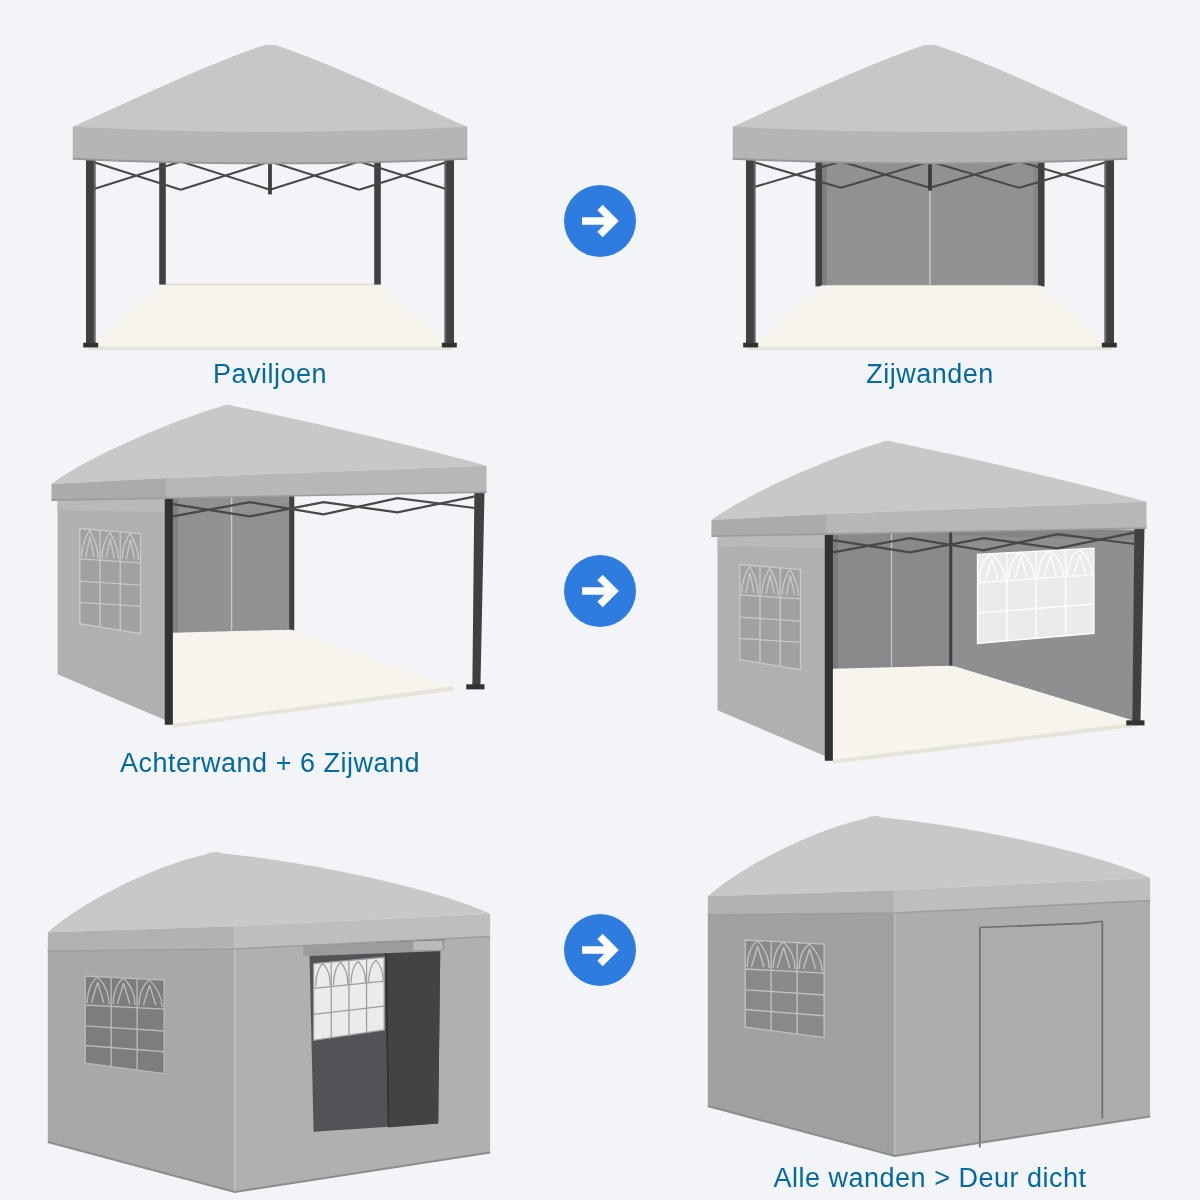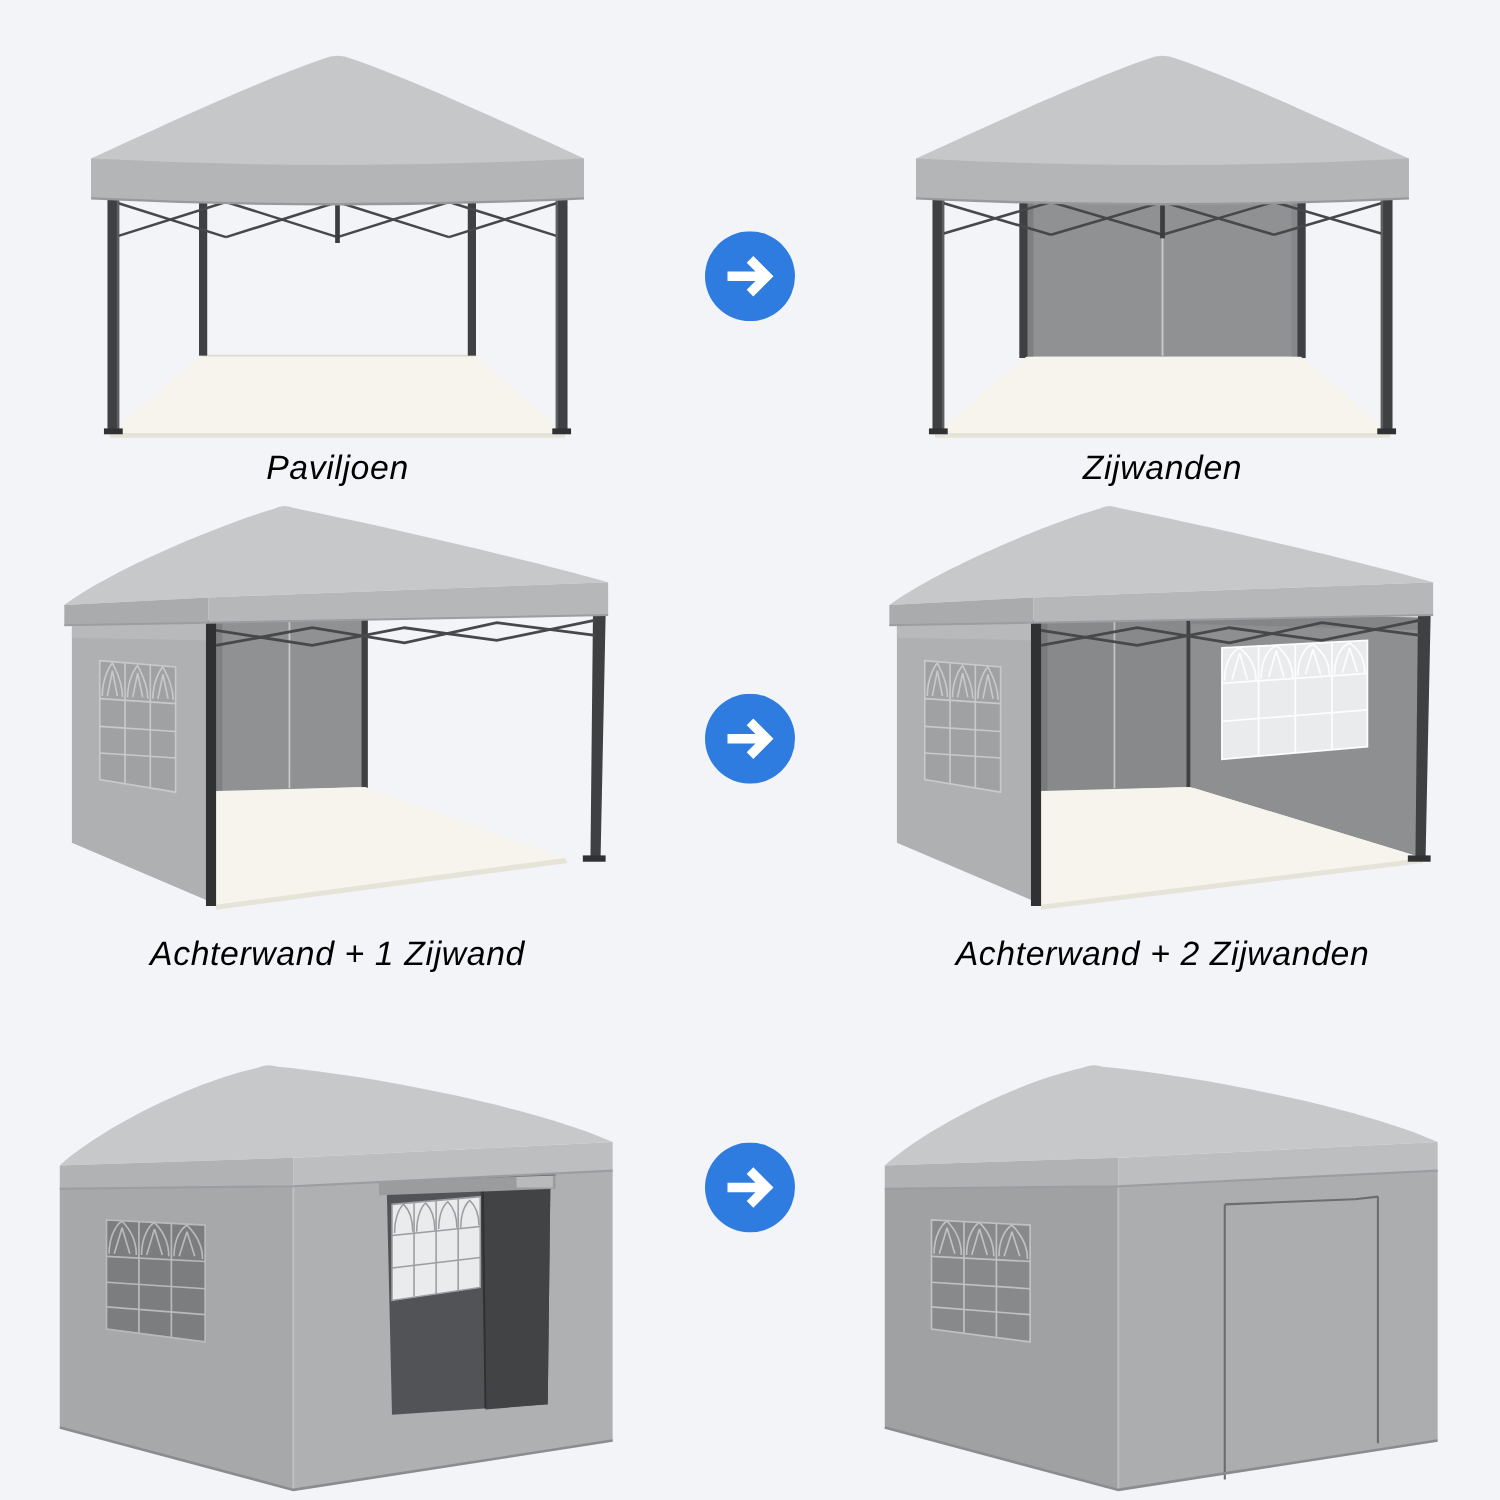--- a/index.html
+++ b/index.html
@@ -15,26 +15,25 @@
     display:grid;
     grid-template-columns:1fr 120px 1fr;
   }
   .cell{
     display:flex;flex-direction:column;
     justify-content:flex-end;align-items:center;
     gap:4px;padding-bottom:6px;
   }
   .caption{
     font-size:27px;
-    color:#000000;
+    color:#0369a1;
     letter-spacing:0.5px;
     line-height:1.2;
     white-space:nowrap;
     text-align:center;
-    font-style:italic;
   }
   .arrow-col{
     display:flex;align-items:center;justify-content:center;
   }
   .row-1 .arrow-col{padding-top:46px;}
   .row-3 .arrow-col{padding-bottom:86px;}
   .tent-svg{display:block;}
   
   .frame{fill:#3e4042;}
   .frame-dark{fill:#2f3133;}
@@ -192,21 +191,21 @@
           <path d="M134,116 L210,102 L283,114 L356,98 L434,108"></path>
         </g>
 
         <g>
           <path d="M14,84 L128,78 L444,66 C380,48 268,22 194,7 Q187,4 180,8 C148,17 58,52 14,84 Z" fill="#c6c8ca"></path>
           <polygon points="128,78 444,66 444,92 128,98" fill="#b5b7b9"></polygon>
           <polygon points="14,84 128,78 128,98 14,100" fill="#a9abad"></polygon>
           <path d="M14,100 L128,98 L444,92" fill="none" stroke="#9b9da0" stroke-width="1.6"></path>
         </g>
       </svg>
-      <div class="caption">Achterwand + 1 Zijwand</div>
+      <div class="caption">Achterwand + 6 Zijwand</div>
     </div>
 
     <div class="arrow-col">
       <svg width="72" height="72" viewBox="0 0 48 48">
         <circle cx="24" cy="24" r="24" fill="#2e7ce0"></circle>
         <path d="M12,24 L31,24 M24,15 L33,24 L24,33" stroke="#ffffff" stroke-width="5" fill="none" stroke-linecap="butt" stroke-linejoin="miter"></path>
       </svg>
     </div>
 
     <div class="cell">
@@ -278,21 +277,20 @@
           <path d="M134,116 L210,102 L283,114 L356,98 L434,108"></path>
         </g>
 
         <g>
           <path d="M14,84 L128,78 L444,66 C380,48 268,22 194,7 Q187,4 180,8 C148,17 58,52 14,84 Z" fill="#c6c8ca"></path>
           <polygon points="128,78 444,66 444,92 128,98" fill="#b5b7b9"></polygon>
           <polygon points="14,84 128,78 128,98 14,100" fill="#a9abad"></polygon>
           <path d="M14,100 L128,98 L444,92" fill="none" stroke="#9b9da0" stroke-width="1.6"></path>
         </g>
       </svg>
-      <div class="caption">Achterwand + 2 Zijwanden</div>
     </div>
   </div>
 
   <div class="row row-3">
 
     <div class="cell">
       <svg class="tent-svg" width="478" height="353" viewBox="0 0 460 340">
 
         <g>
           <polygon points="16,106 196,104 196,338 16,290" fill="#a6a8aa"></polygon>
@@ -399,16 +397,17 @@
 
         <path d="M16,290 L196,338 L442,300" fill="none" stroke="#8a8c8e" stroke-width="2"></path>
 
         <g>
           <path d="M16,88 L196,82 L442,70 C390,46 268,20 184,12 Q176,9 168,13 C118,24 50,58 16,88 Z" fill="#c6c8ca"></path>
           <polygon points="196,82 442,70 442,92 196,104" fill="#bcbec0"></polygon>
           <polygon points="16,88 196,82 196,104 16,106" fill="#b0b2b4"></polygon>
           <path d="M16,106 L196,104 L442,92" fill="none" stroke="#9b9da0" stroke-width="1.6"></path>
         </g>
       </svg>
+      <div class="caption">Alle wanden &gt; Deur dicht</div>
     </div>
   </div>
 
 </div>
 
 </body></html>

